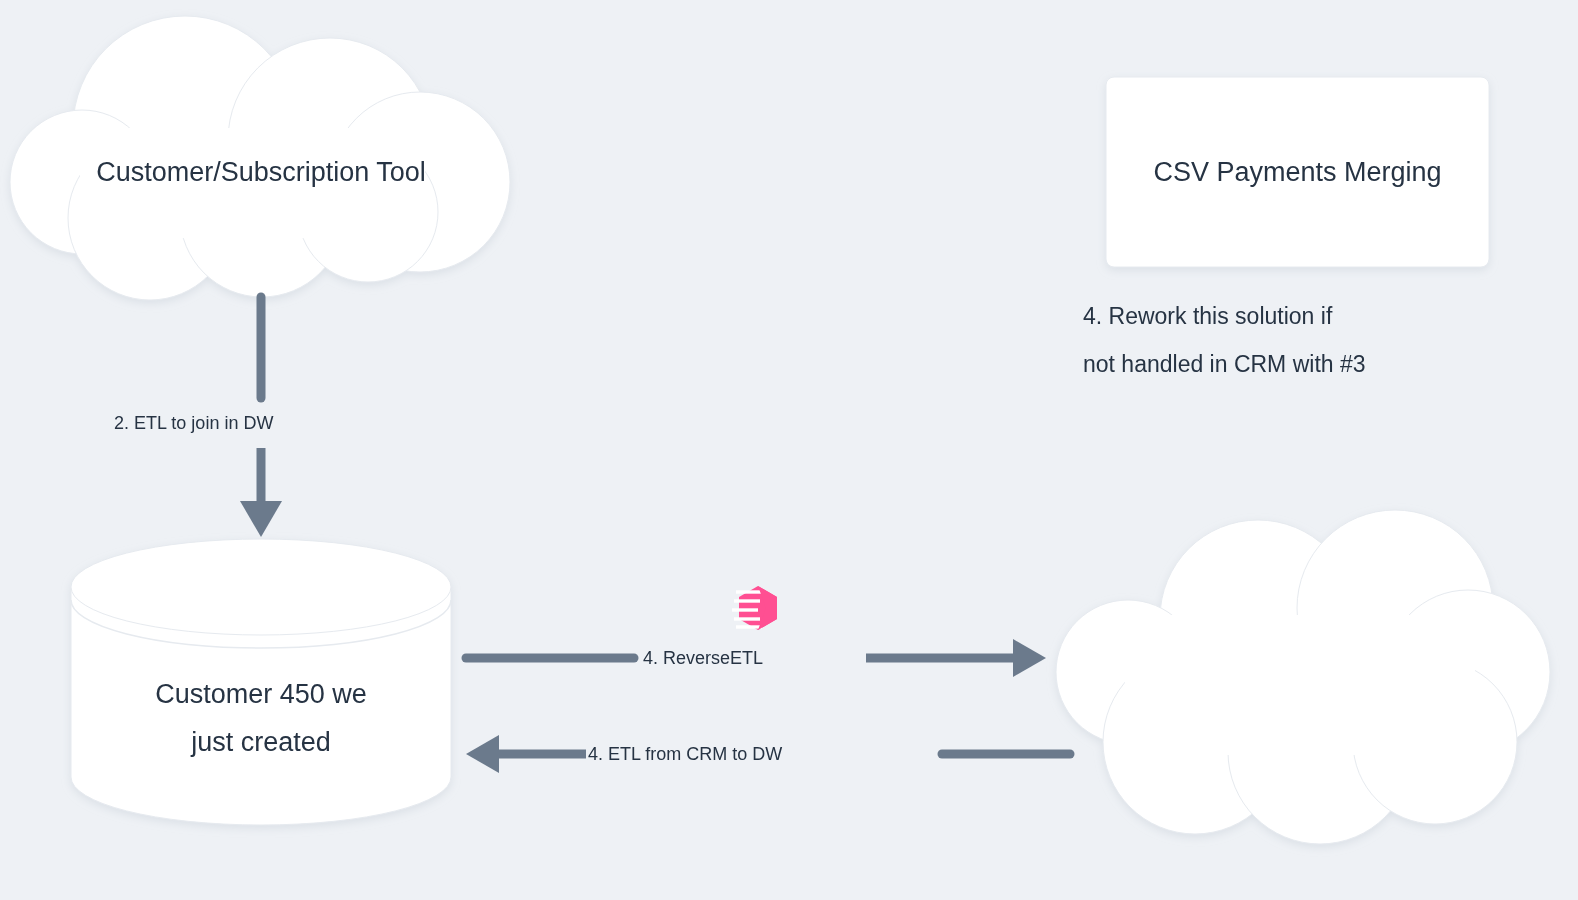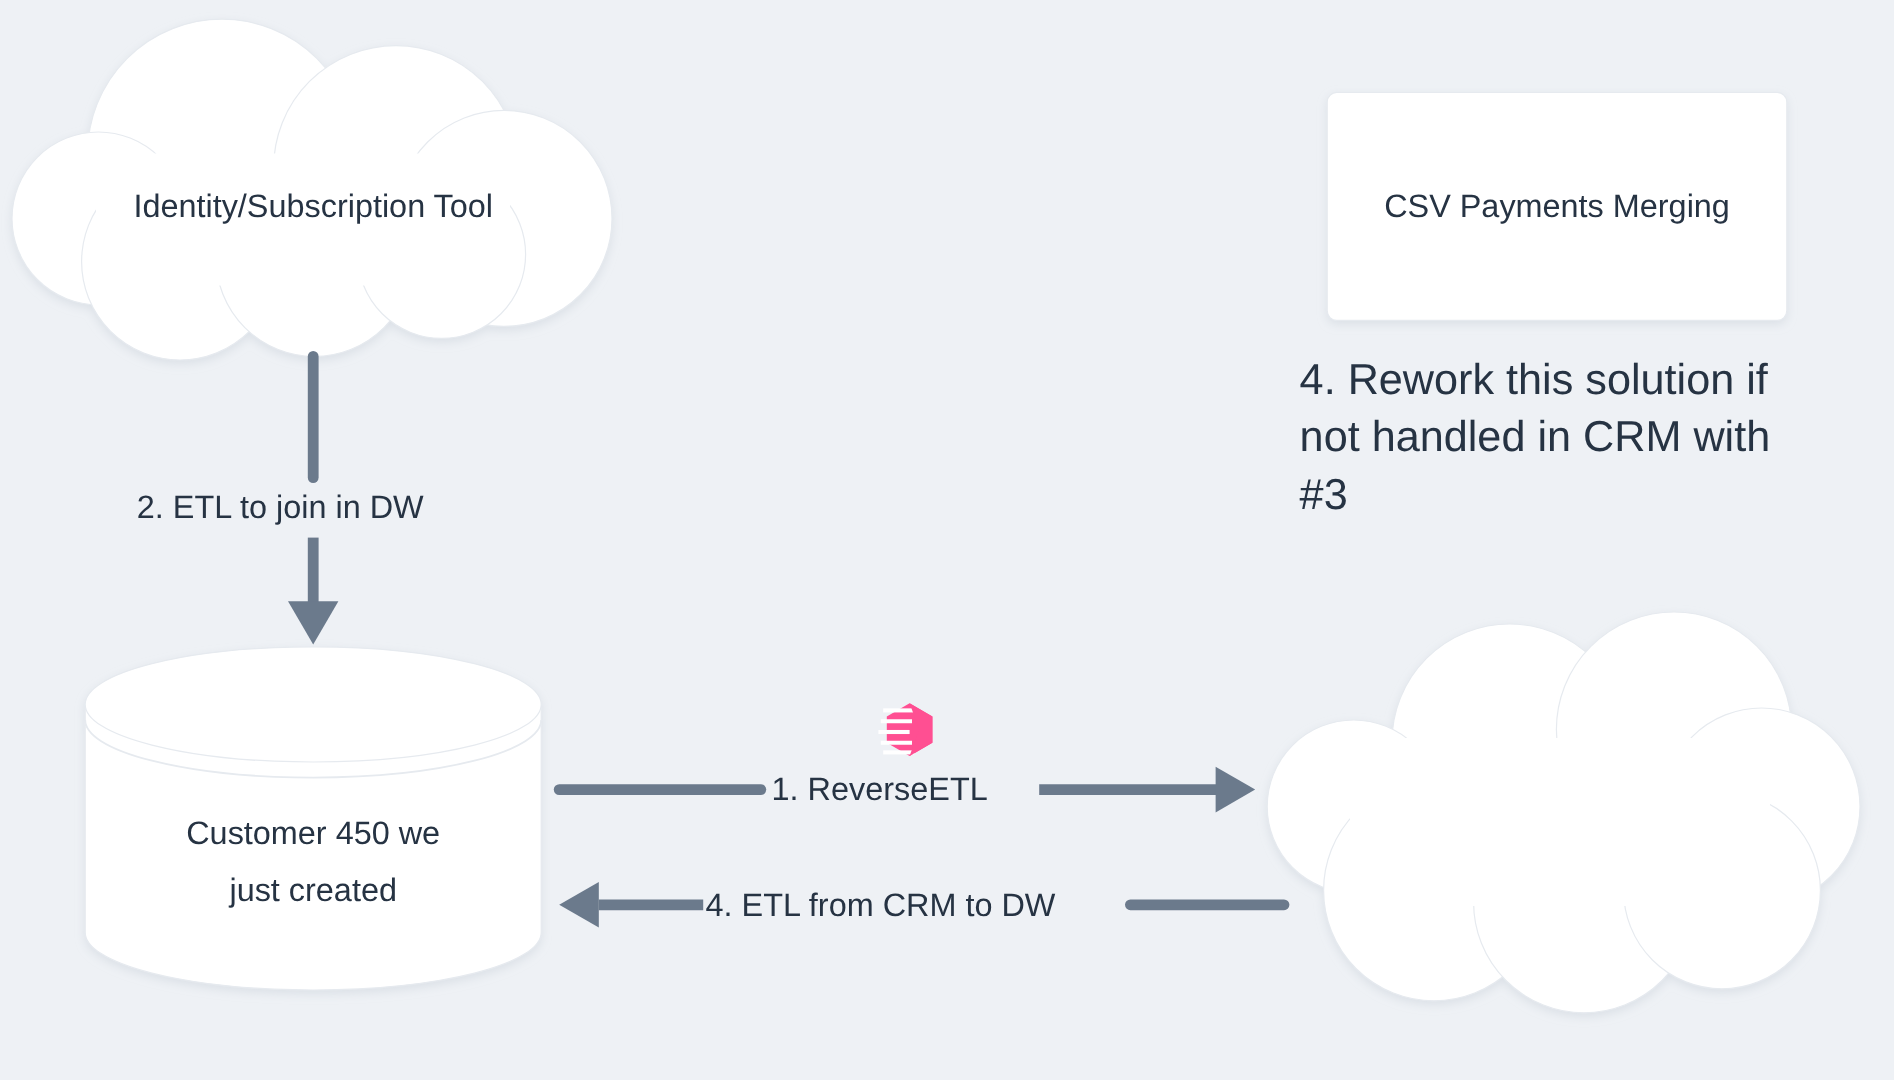--- a/index.html
+++ b/index.html
@@ -28,29 +28,29 @@
     font-size: 27px;
     line-height: 48px;
     letter-spacing: 0px;
     white-space: pre-line;
     pointer-events: none;
   }
   .edge-label {
     position: absolute;
     color: #263343;
     font-family: "Liberation Sans", sans-serif;
-    font-size: 27px;
+    font-size: 18px;
     line-height: 48px;
     white-space: nowrap;
   }
   .note-text {
     position: absolute;
     color: #263343;
     font-family: "Liberation Sans", sans-serif;
-    font-size: 36px;
+    font-size: 23px;
     line-height: 48px;
     white-space: pre-line;
   }
   svg.layer {
     position: absolute;
     left: 0;
     top: 0;
     width: 1578px;
     height: 900px;
     overflow: visible;
@@ -128,30 +128,30 @@
         <line x1="0" y1="6" x2="26" y2="6"></line>
         <line x1="-2" y1="15" x2="24" y2="15"></line>
         <line x1="-4" y1="24" x2="22" y2="24"></line>
         <line x1="-2" y1="33" x2="24" y2="33"></line>
         <line x1="0" y1="41" x2="26" y2="41"></line>
       </g>
       <path fill="#ff4f92" d="M22 0 L41 11 L41 33 L22 44 L30 22 Z"></path>
     </g>
   </svg>
 
-  <div class="node-label" style="left:35px; top:148px; width:452px;">Identity/Subscription Tool</div>
+  <div class="node-label" style="left:35px; top:148px; width:452px;">Customer/Subscription Tool</div>
 
   <div class="node-label" style="left:1106px; top:148px; width:383px;">CSV Payments Merging</div>
 
   <div class="node-label" style="left:71px; top:670px; width:380px;">Customer 450 we
 just created</div>
 
 
   <div class="edge-label" style="left:114px; top:399px;">2. ETL to join in DW</div>
 
-  <div class="edge-label" style="left:643px; top:634px;">1. ReverseETL</div>
+  <div class="edge-label" style="left:643px; top:634px;">4. ReverseETL</div>
 
   <div class="edge-label" style="left:588px; top:730px;">4. ETL from CRM to DW</div>
 
   <div class="note-text" style="left:1083px; top:292px; width:430px;">4. Rework this solution if
 not handled in CRM with #3</div>
 
 </div>
 
 </body></html>

